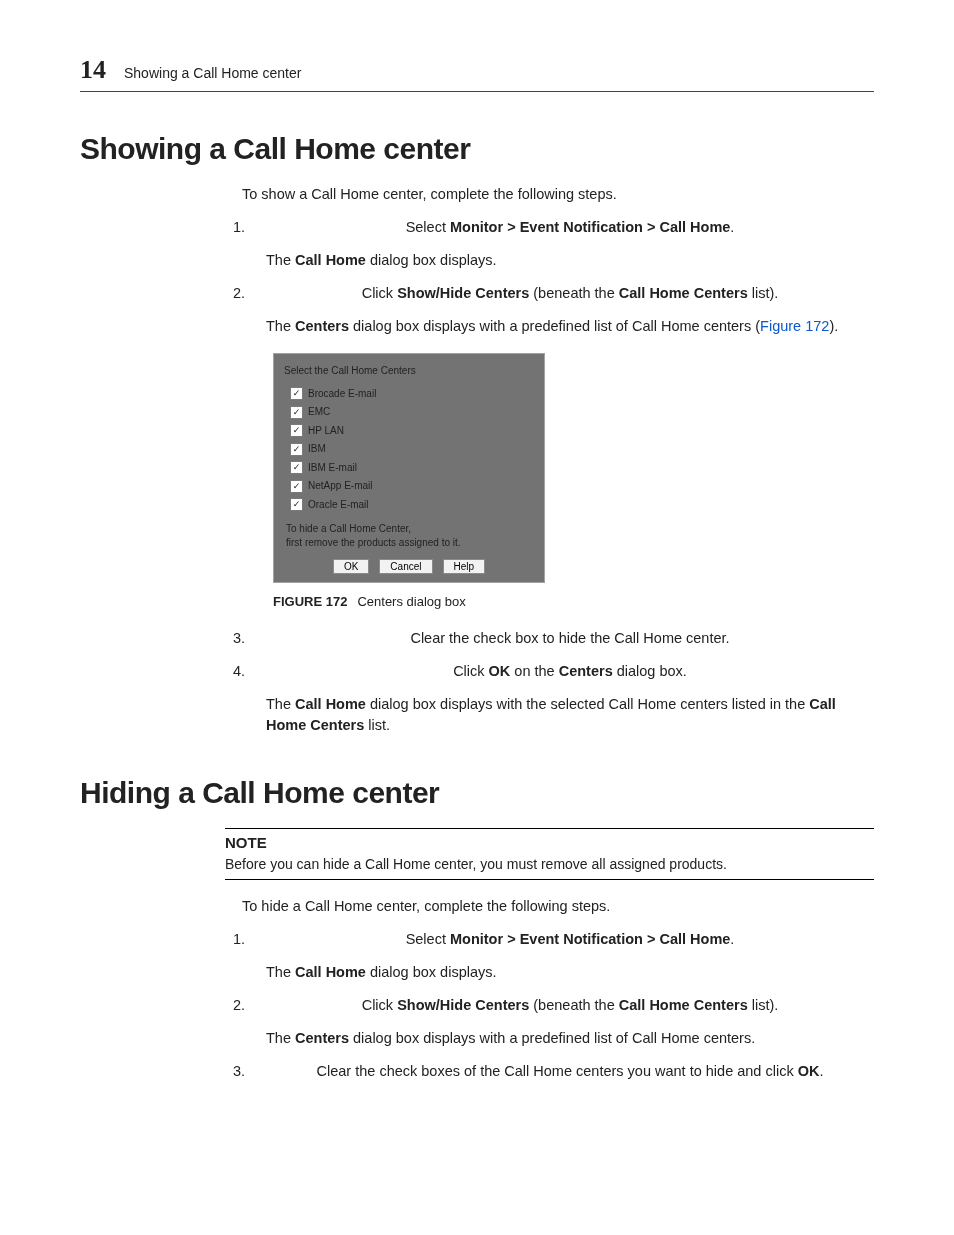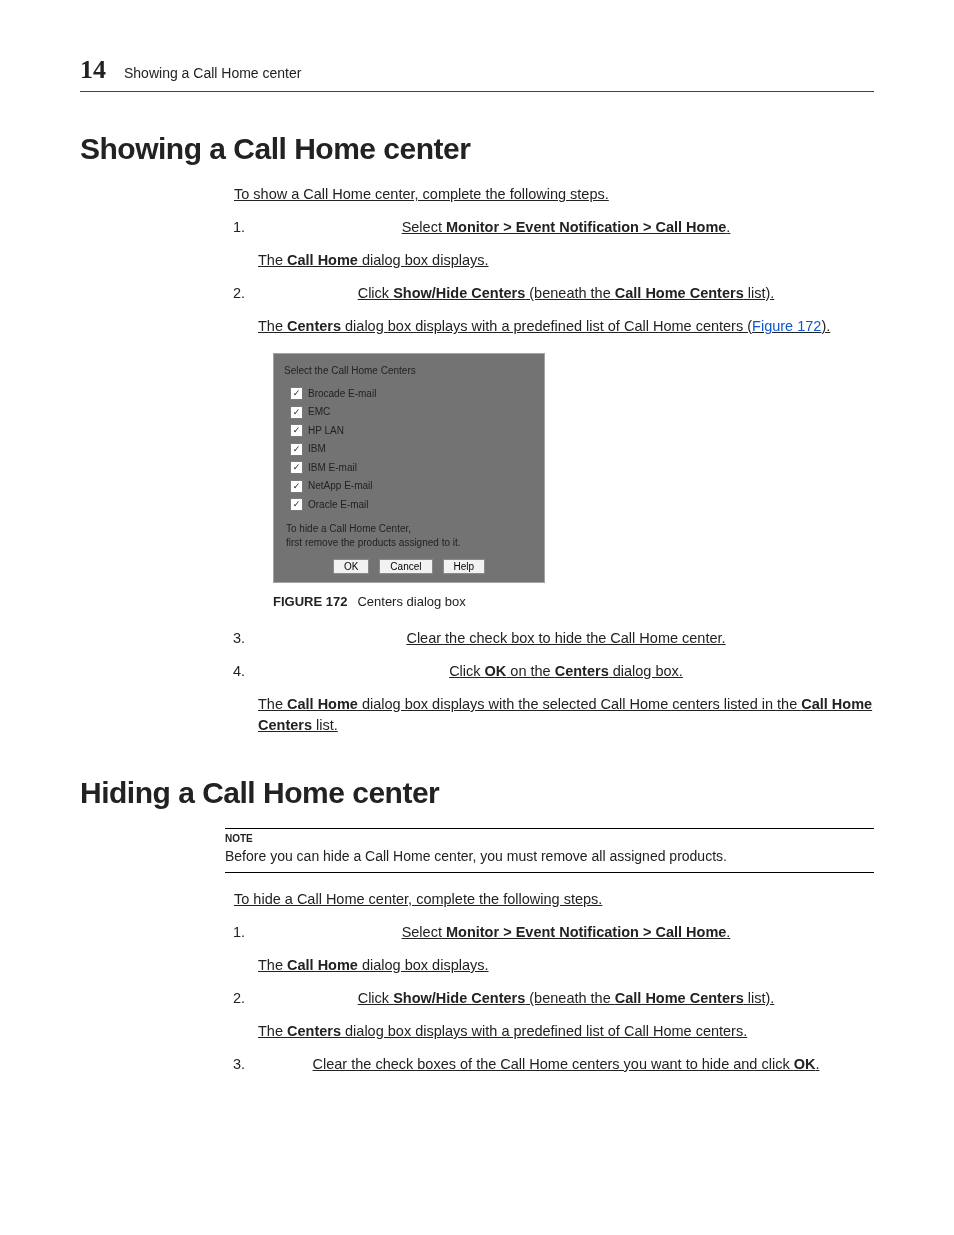--- a/index.html
+++ b/index.html
@@ -38,21 +38,21 @@
     font-size: 30px;
     font-stretch: condensed;
     letter-spacing: -0.5px;
     margin: 0 0 18px 0;
   }
   .body-col {
     margin-left: 145px;
     font-size: 14.5px;
     line-height: 1.45;
   }
-  .body-col p { margin: 0 0 12px 9px; text-decoration: underline; }
+  .body-col p { margin: 0 0 12px 17px; }
   ol.steps {
     list-style: decimal;
     padding-left: 24px;
     margin: 0;
   }
   ol.steps > li { margin-bottom: 6px; }
   ol.steps > li > p:first-child { margin-top: 0; text-align: center; }
   .b { font-weight: 700; }
   .link { color: #0b57d0; }
   
@@ -95,21 +95,21 @@
     font-size: 13px;
     margin: 8px 0 16px 24px;
   }
   .fig-cap .b { font-weight: 700; margin-right: 10px; }
   .noteblk {
     border-top: 1.5px solid #000;
     border-bottom: 1px solid #000;
     padding: 3px 0 5px 0;
     margin: 4px 0 16px 0;
   }
-  .noteblk .ntitle { font-weight: 700; font-size: 10px; }
+  .noteblk .ntitle { font-weight: 700; font-size: 15px; }
   .noteblk .ntext { font-size: 14px; }
 </style>
 </head>
 <body>
 
 <div class="page">
 
   <div class="hdr-row">
     <span class="hdr-num">14</span>
     <span class="hdr-txt">Showing a Call Home center</span>

